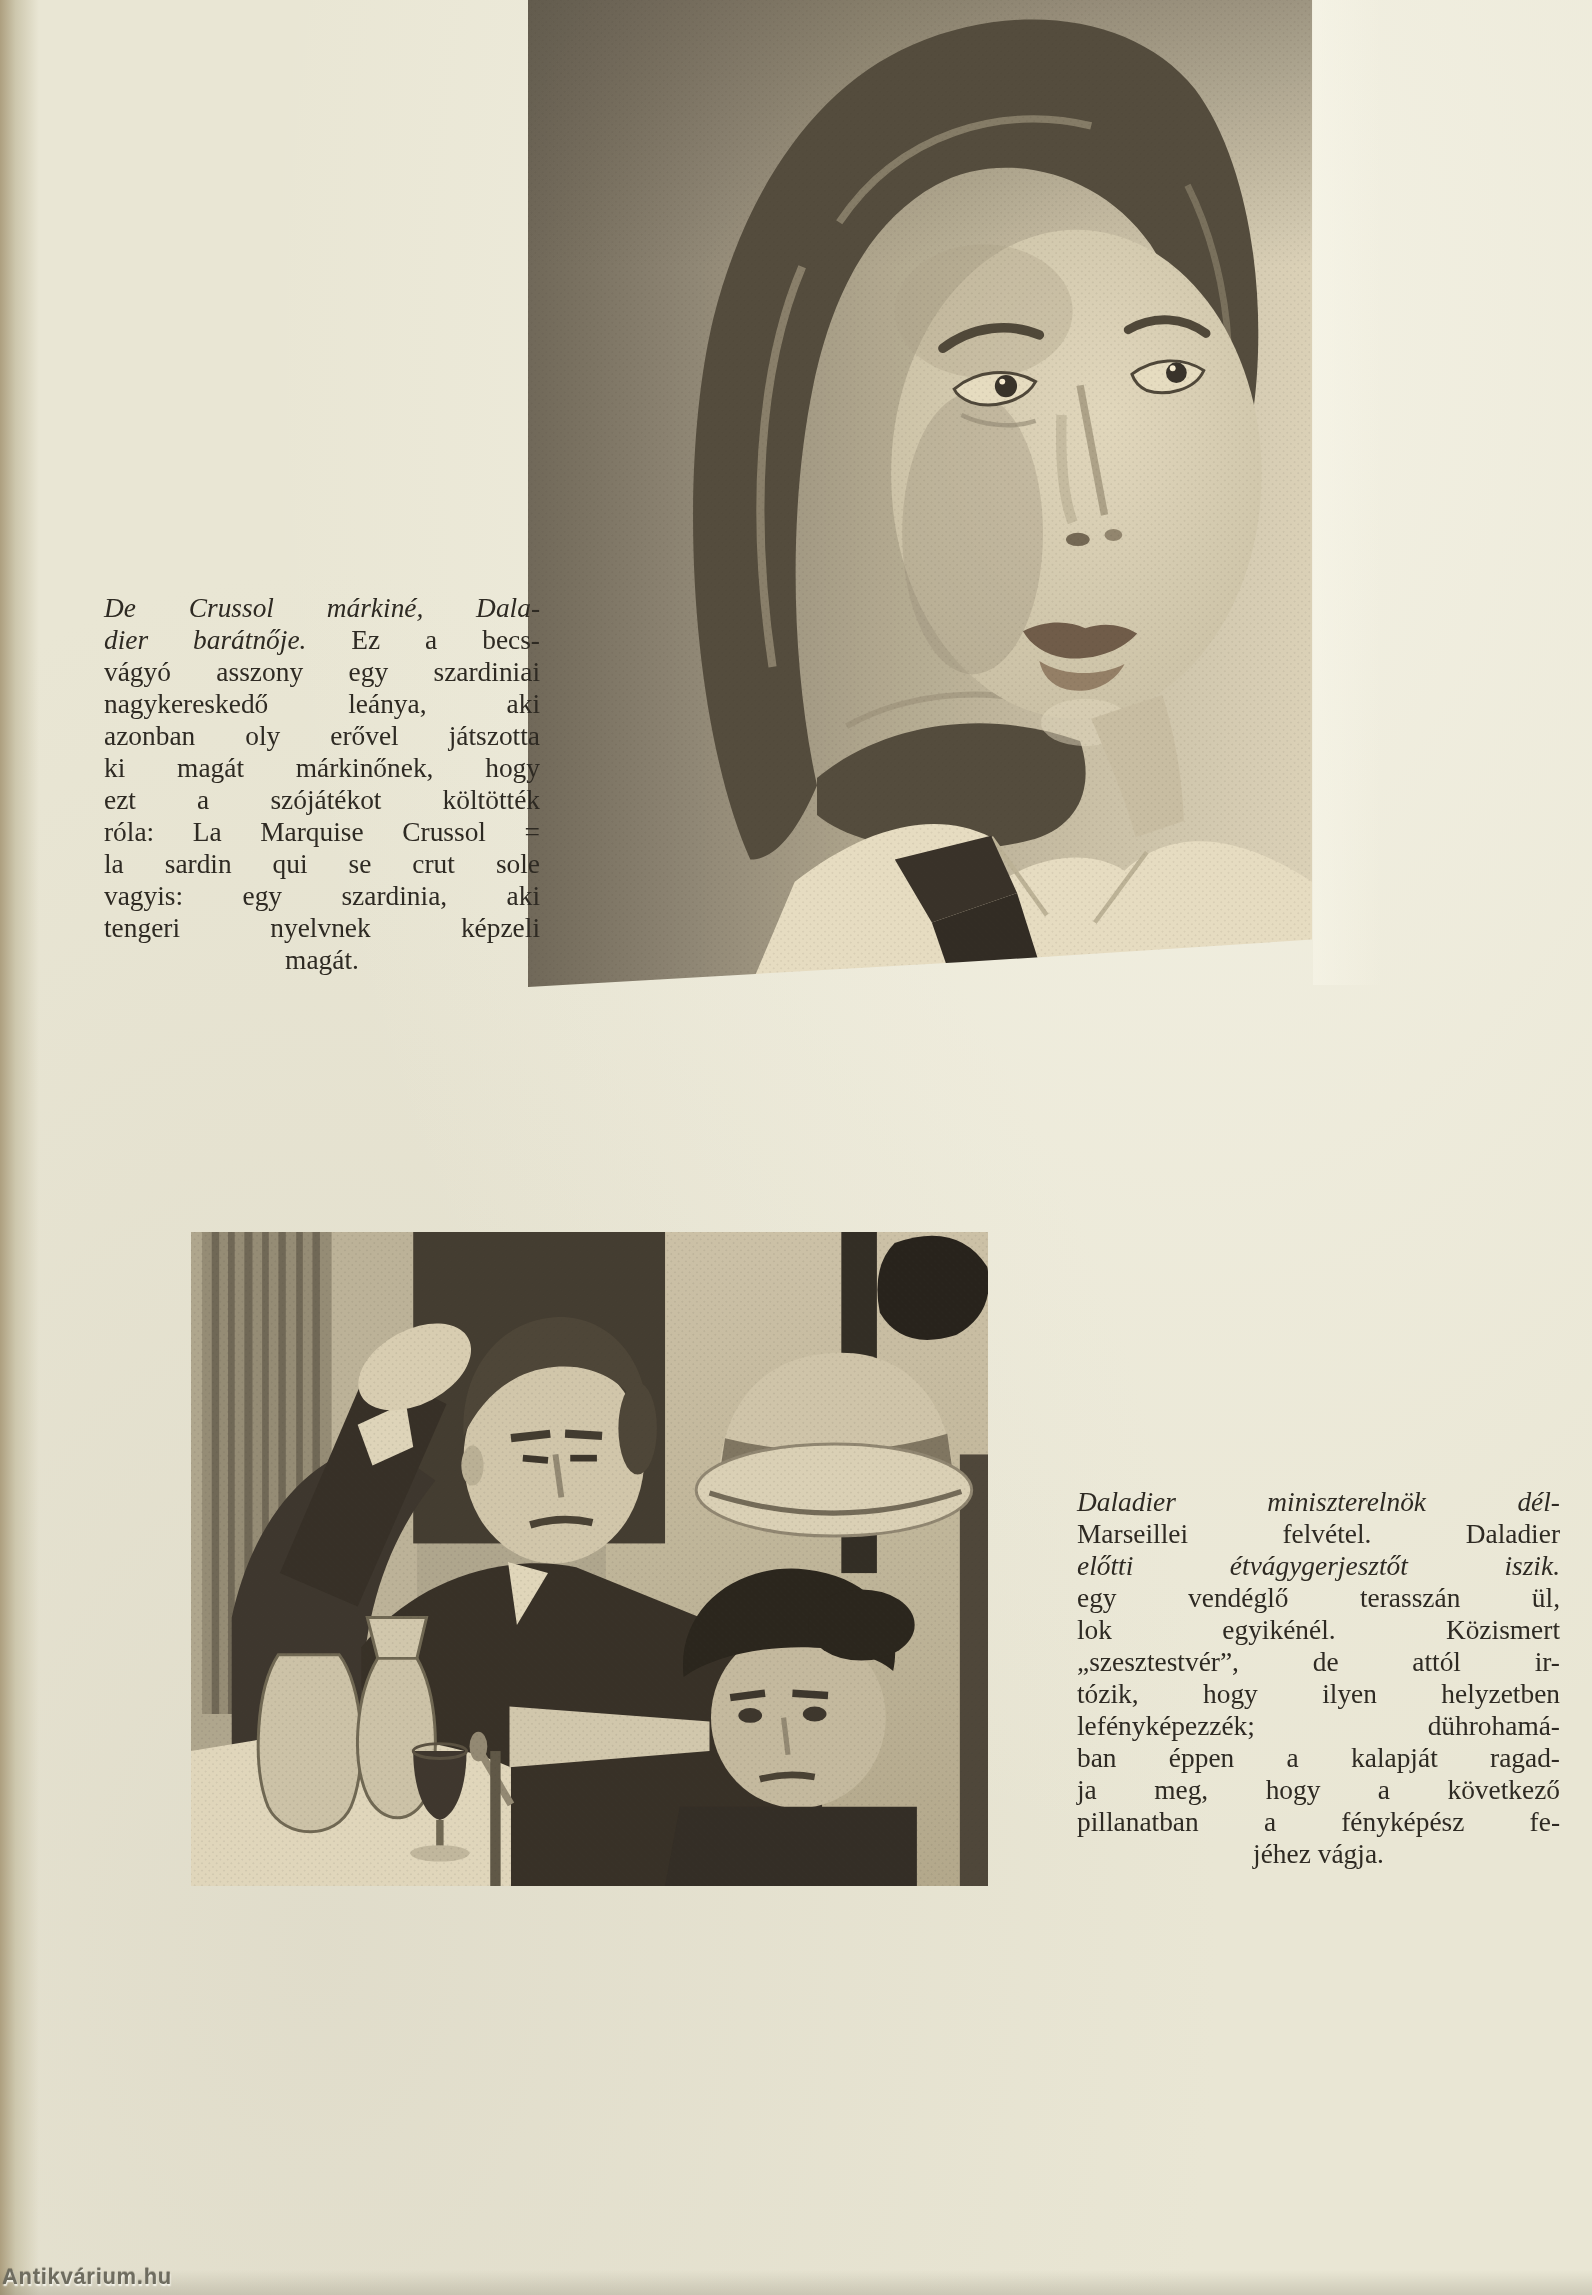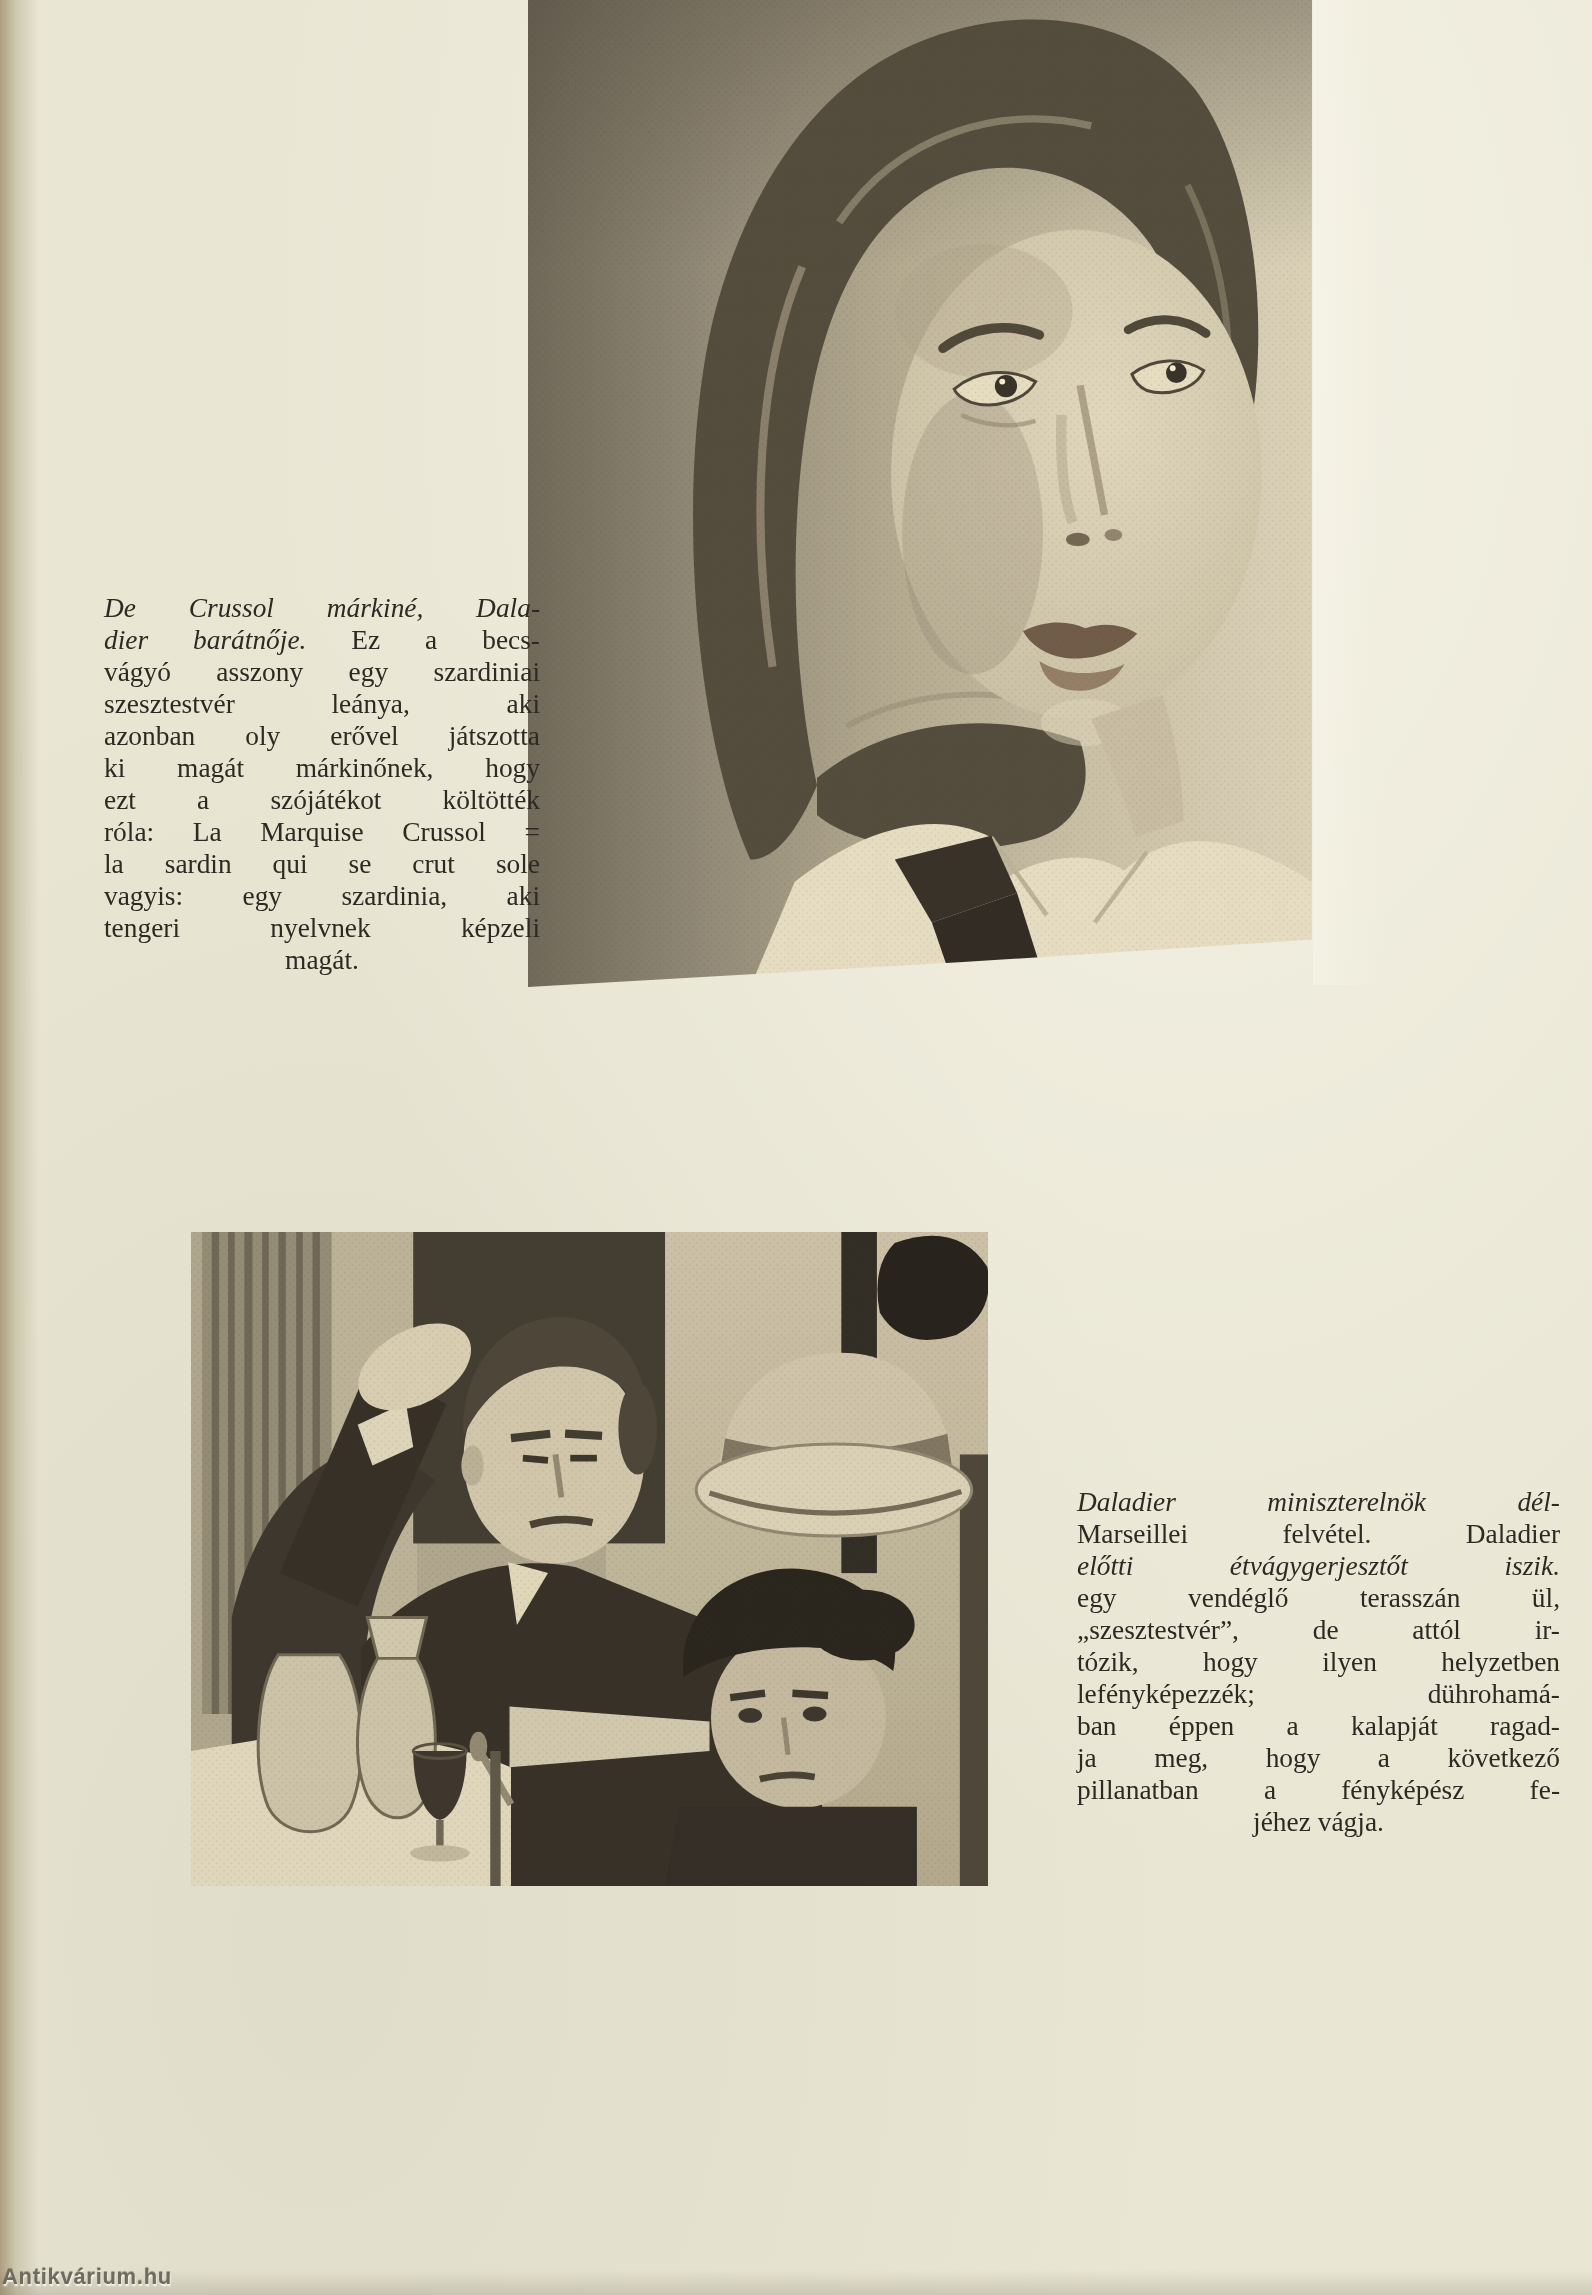--- a/index.html
+++ b/index.html
@@ -114,21 +114,21 @@
       </g>
       <rect width="1058" height="1332" fill="url(#ht1)"></rect>
     </svg>
   </div>
   <div class="scan-strip"></div>
 
   <div class="caption" id="caption-crussol">
     <div class="cap-line"><span class="it">De Crussol márkiné, Dala-</span><span></span></div>
     <div class="cap-line"><span class="it">dier barátnője.</span><span> Ez a becs-</span></div>
     <div class="cap-line"><span>vágyó asszony egy szardiniai</span></div>
-    <div class="cap-line"><span>szesztestvér leánya, aki</span></div>
+    <div class="cap-line"><span>nagykereskedő leánya, aki</span></div>
     <div class="cap-line"><span>azonban oly erővel játszotta</span></div>
     <div class="cap-line"><span>ki magát márkinőnek, hogy</span></div>
     <div class="cap-line"><span>ezt a szójátékot költötték</span></div>
     <div class="cap-line"><span>róla: La Marquise Crussol =</span></div>
     <div class="cap-line"><span>la sardin qui se crut sole</span></div>
     <div class="cap-line"><span>vagyis: egy szardinia, aki</span></div>
     <div class="cap-line"><span>tengeri nyelvnek képzeli</span></div>
     <div class="cap-line center"><span>magát.</span></div>
   </div>
 
@@ -216,20 +216,21 @@
       </g>
       <rect width="1076" height="882" fill="url(#ht2)"></rect>
     </svg>
   </div>
 
   <div class="caption" id="caption-daladier">
     <div class="cap-line"><span class="it">Daladier miniszterelnök dél-</span><span></span></div>
     <div class="cap-line"><span>Marseillei felvétel. Daladier</span></div>
     <div class="cap-line"><span class="it">előtti étvágygerjesztőt iszik.</span><span></span></div>
     <div class="cap-line"><span>egy vendéglő terasszán ül,</span></div>
+    <div class="cap-line"><span>lok egyikénél. Közismert</span></div>
     <div class="cap-line"><span>„szesztestvér”, de attól ir-</span></div>
     <div class="cap-line"><span>tózik, hogy ilyen helyzetben</span></div>
     <div class="cap-line"><span>lefényképezzék; dührohamá-</span></div>
     <div class="cap-line"><span>ban éppen a kalapját ragad-</span></div>
     <div class="cap-line"><span>ja meg, hogy a következő</span></div>
     <div class="cap-line"><span>pillanatban a fényképész fe-</span></div>
     <div class="cap-line center"><span>jéhez vágja.</span></div>
   </div>
 
   <div id="watermark">Antikvárium.hu</div>

